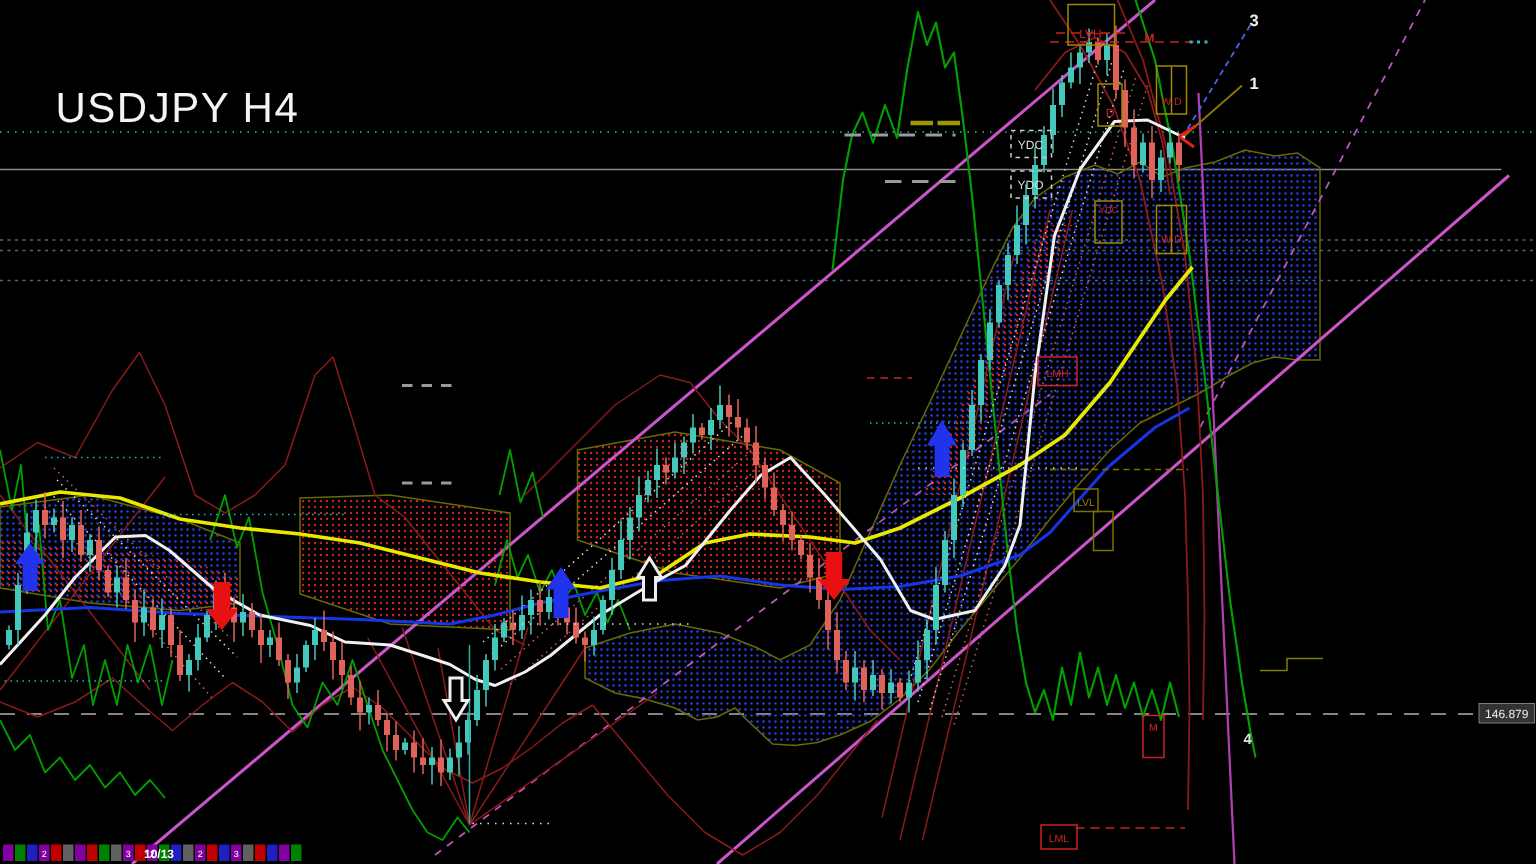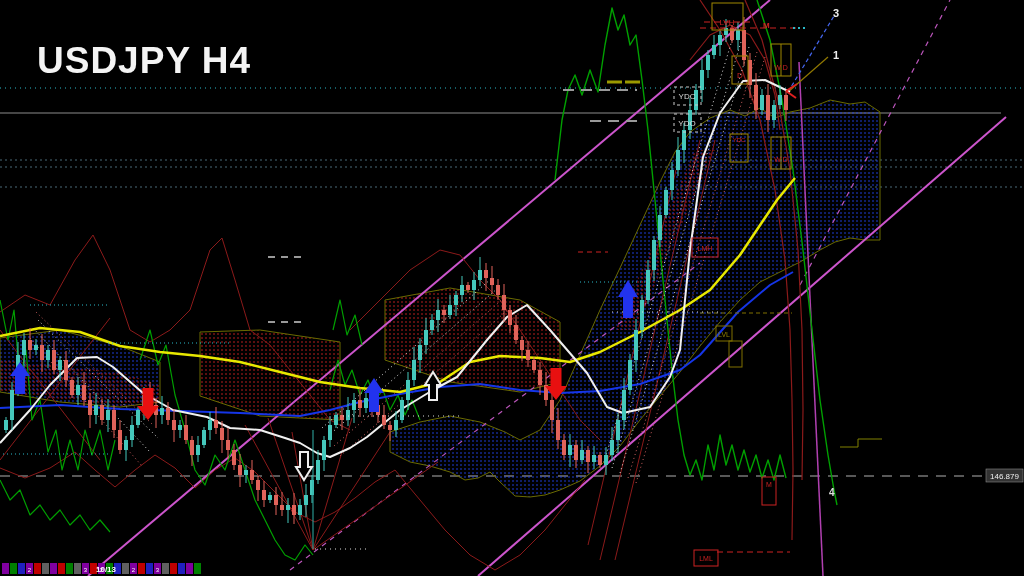--- a/index.html
+++ b/index.html
@@ -1,18 +1,18 @@
 <!DOCTYPE html>
 <html><head>
 <meta charset="utf-8">
 <style>
   html,body{margin:0;padding:0;background:#000;}
   .root{position:relative;width:1024px;height:576px;background:#000;overflow:hidden;
         font-family:"Liberation Sans",sans-serif;}
-  .chart-title{position:absolute;left:37px;top:40px;font-size:37px;font-weight:700;
+  .chart-title{position:absolute;left:37px;top:56px;font-size:28px;font-weight:400;
         color:#F4F4F4;letter-spacing:1px;z-index:5;}
   svg{position:absolute;left:0;top:0;}
   svg text{font-family:"Liberation Sans",sans-serif;}
 </style>
 </head>
 <body>
 
 <div class="root">
   <div class="chart-title">USDJPY H4</div>
   <svg id="chart-svg" width="1024" height="576" viewBox="0 0 1024 576">

